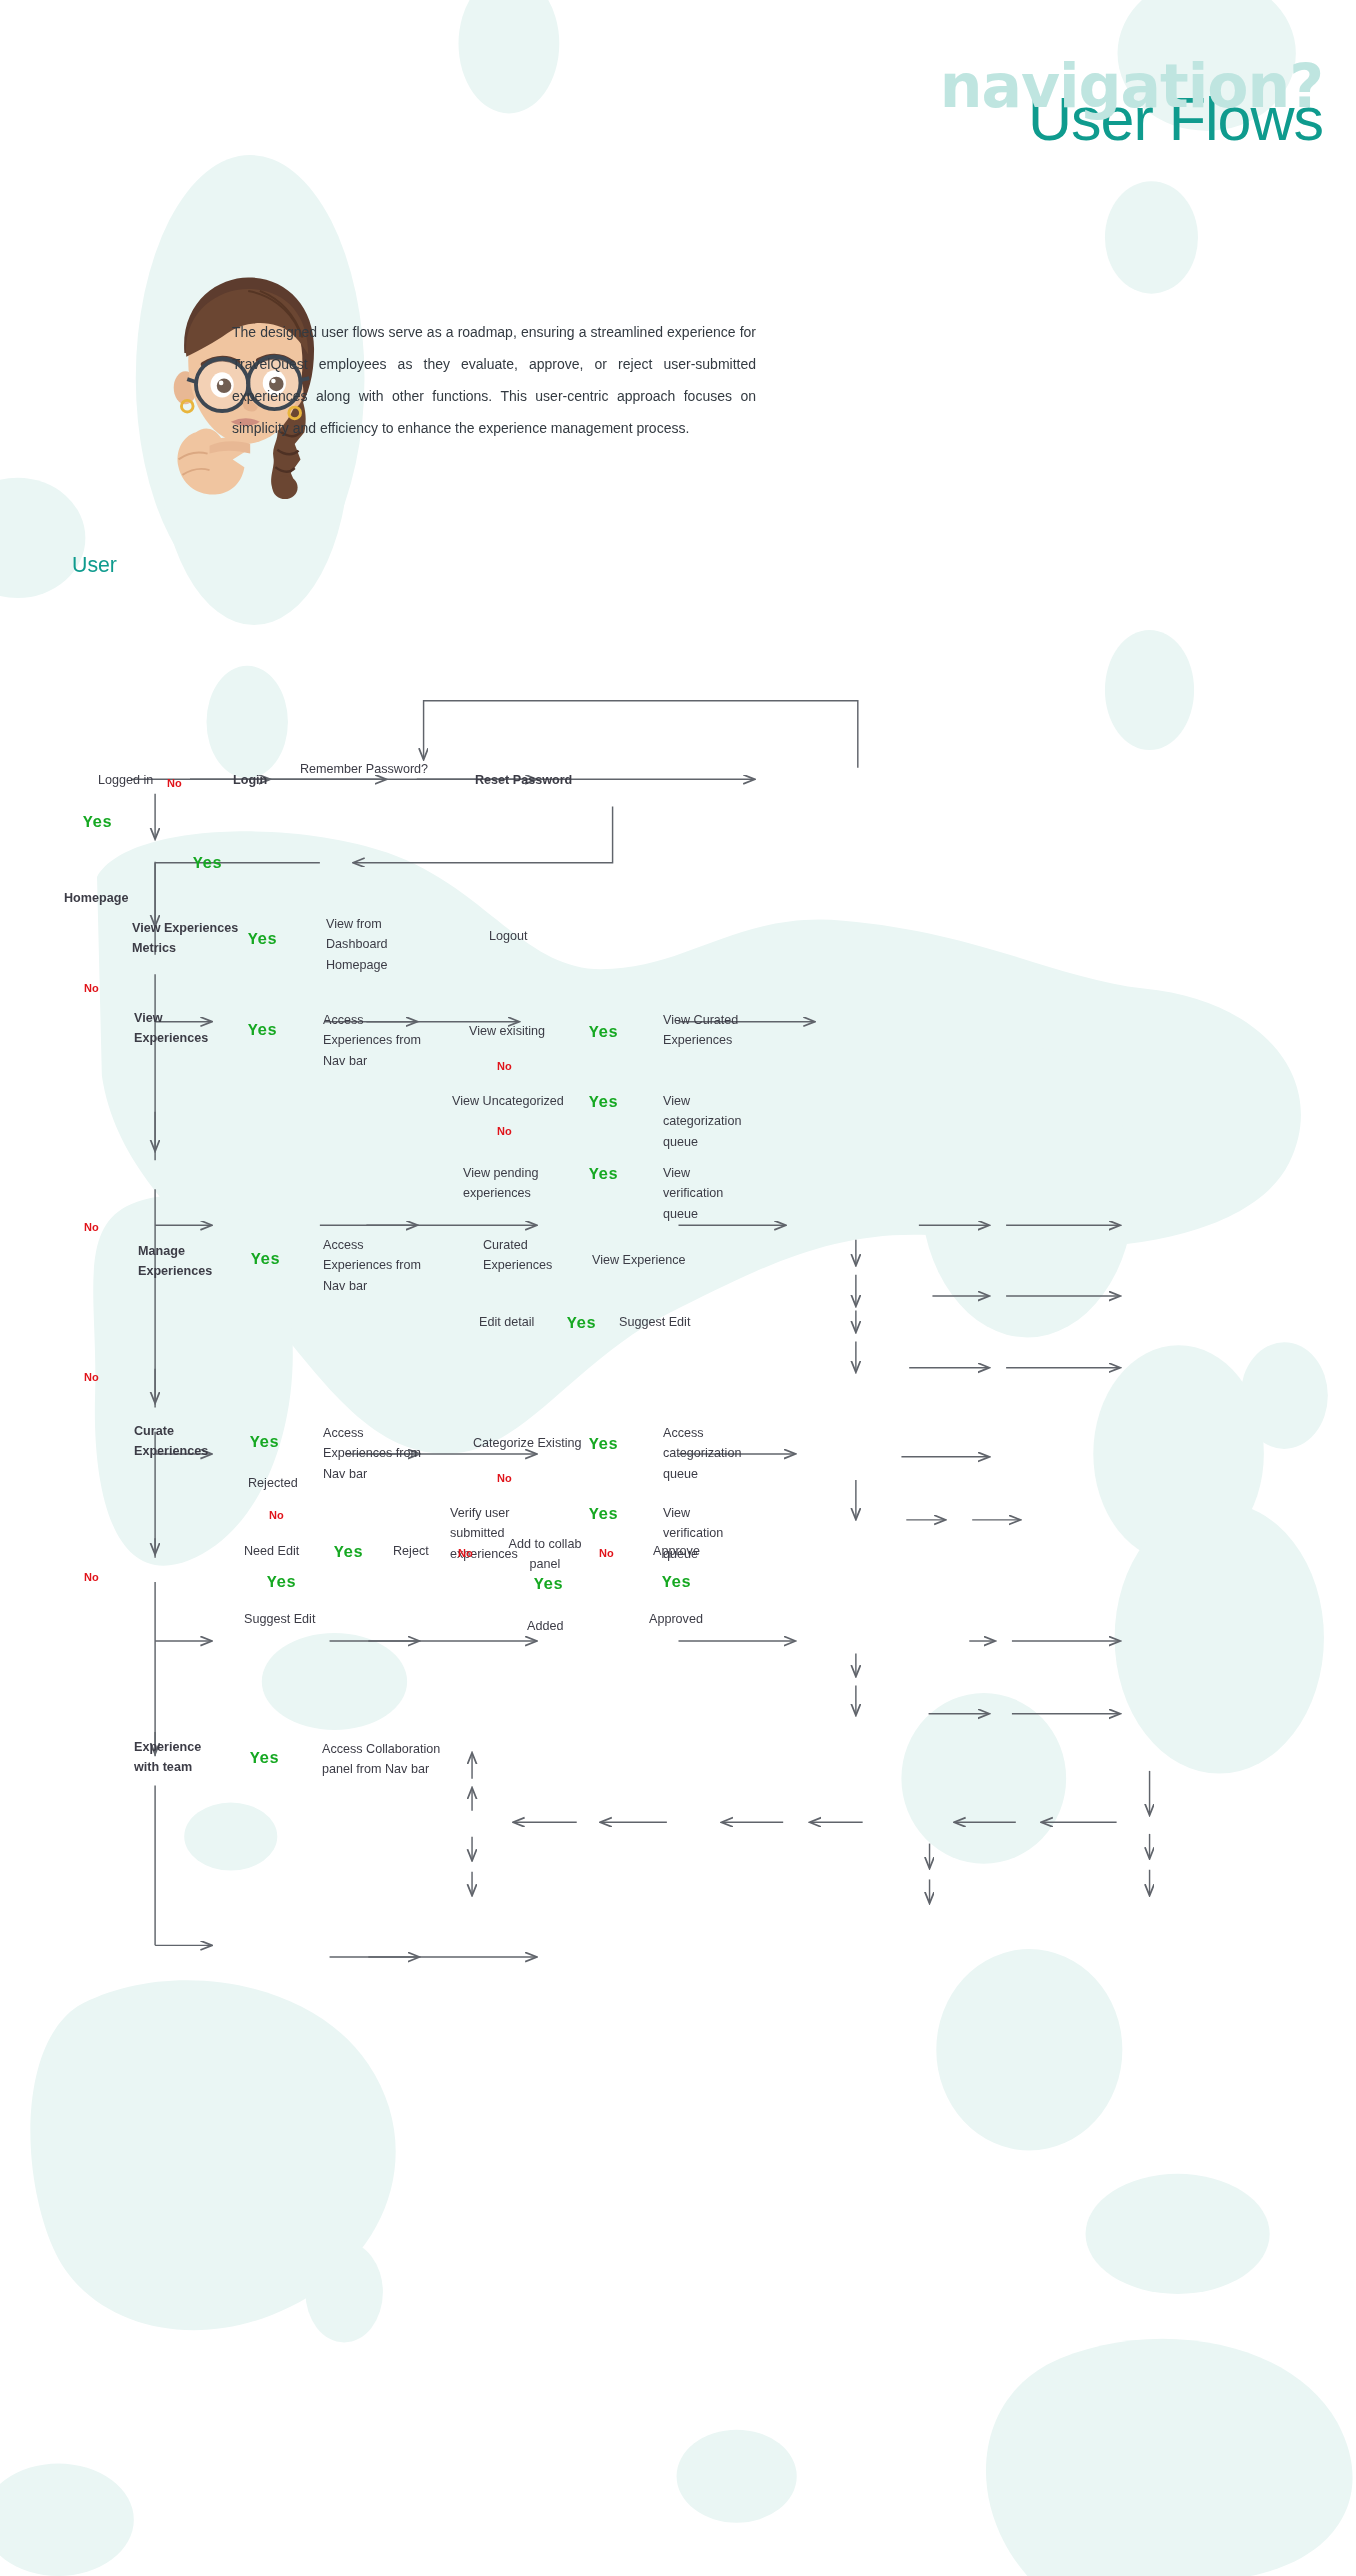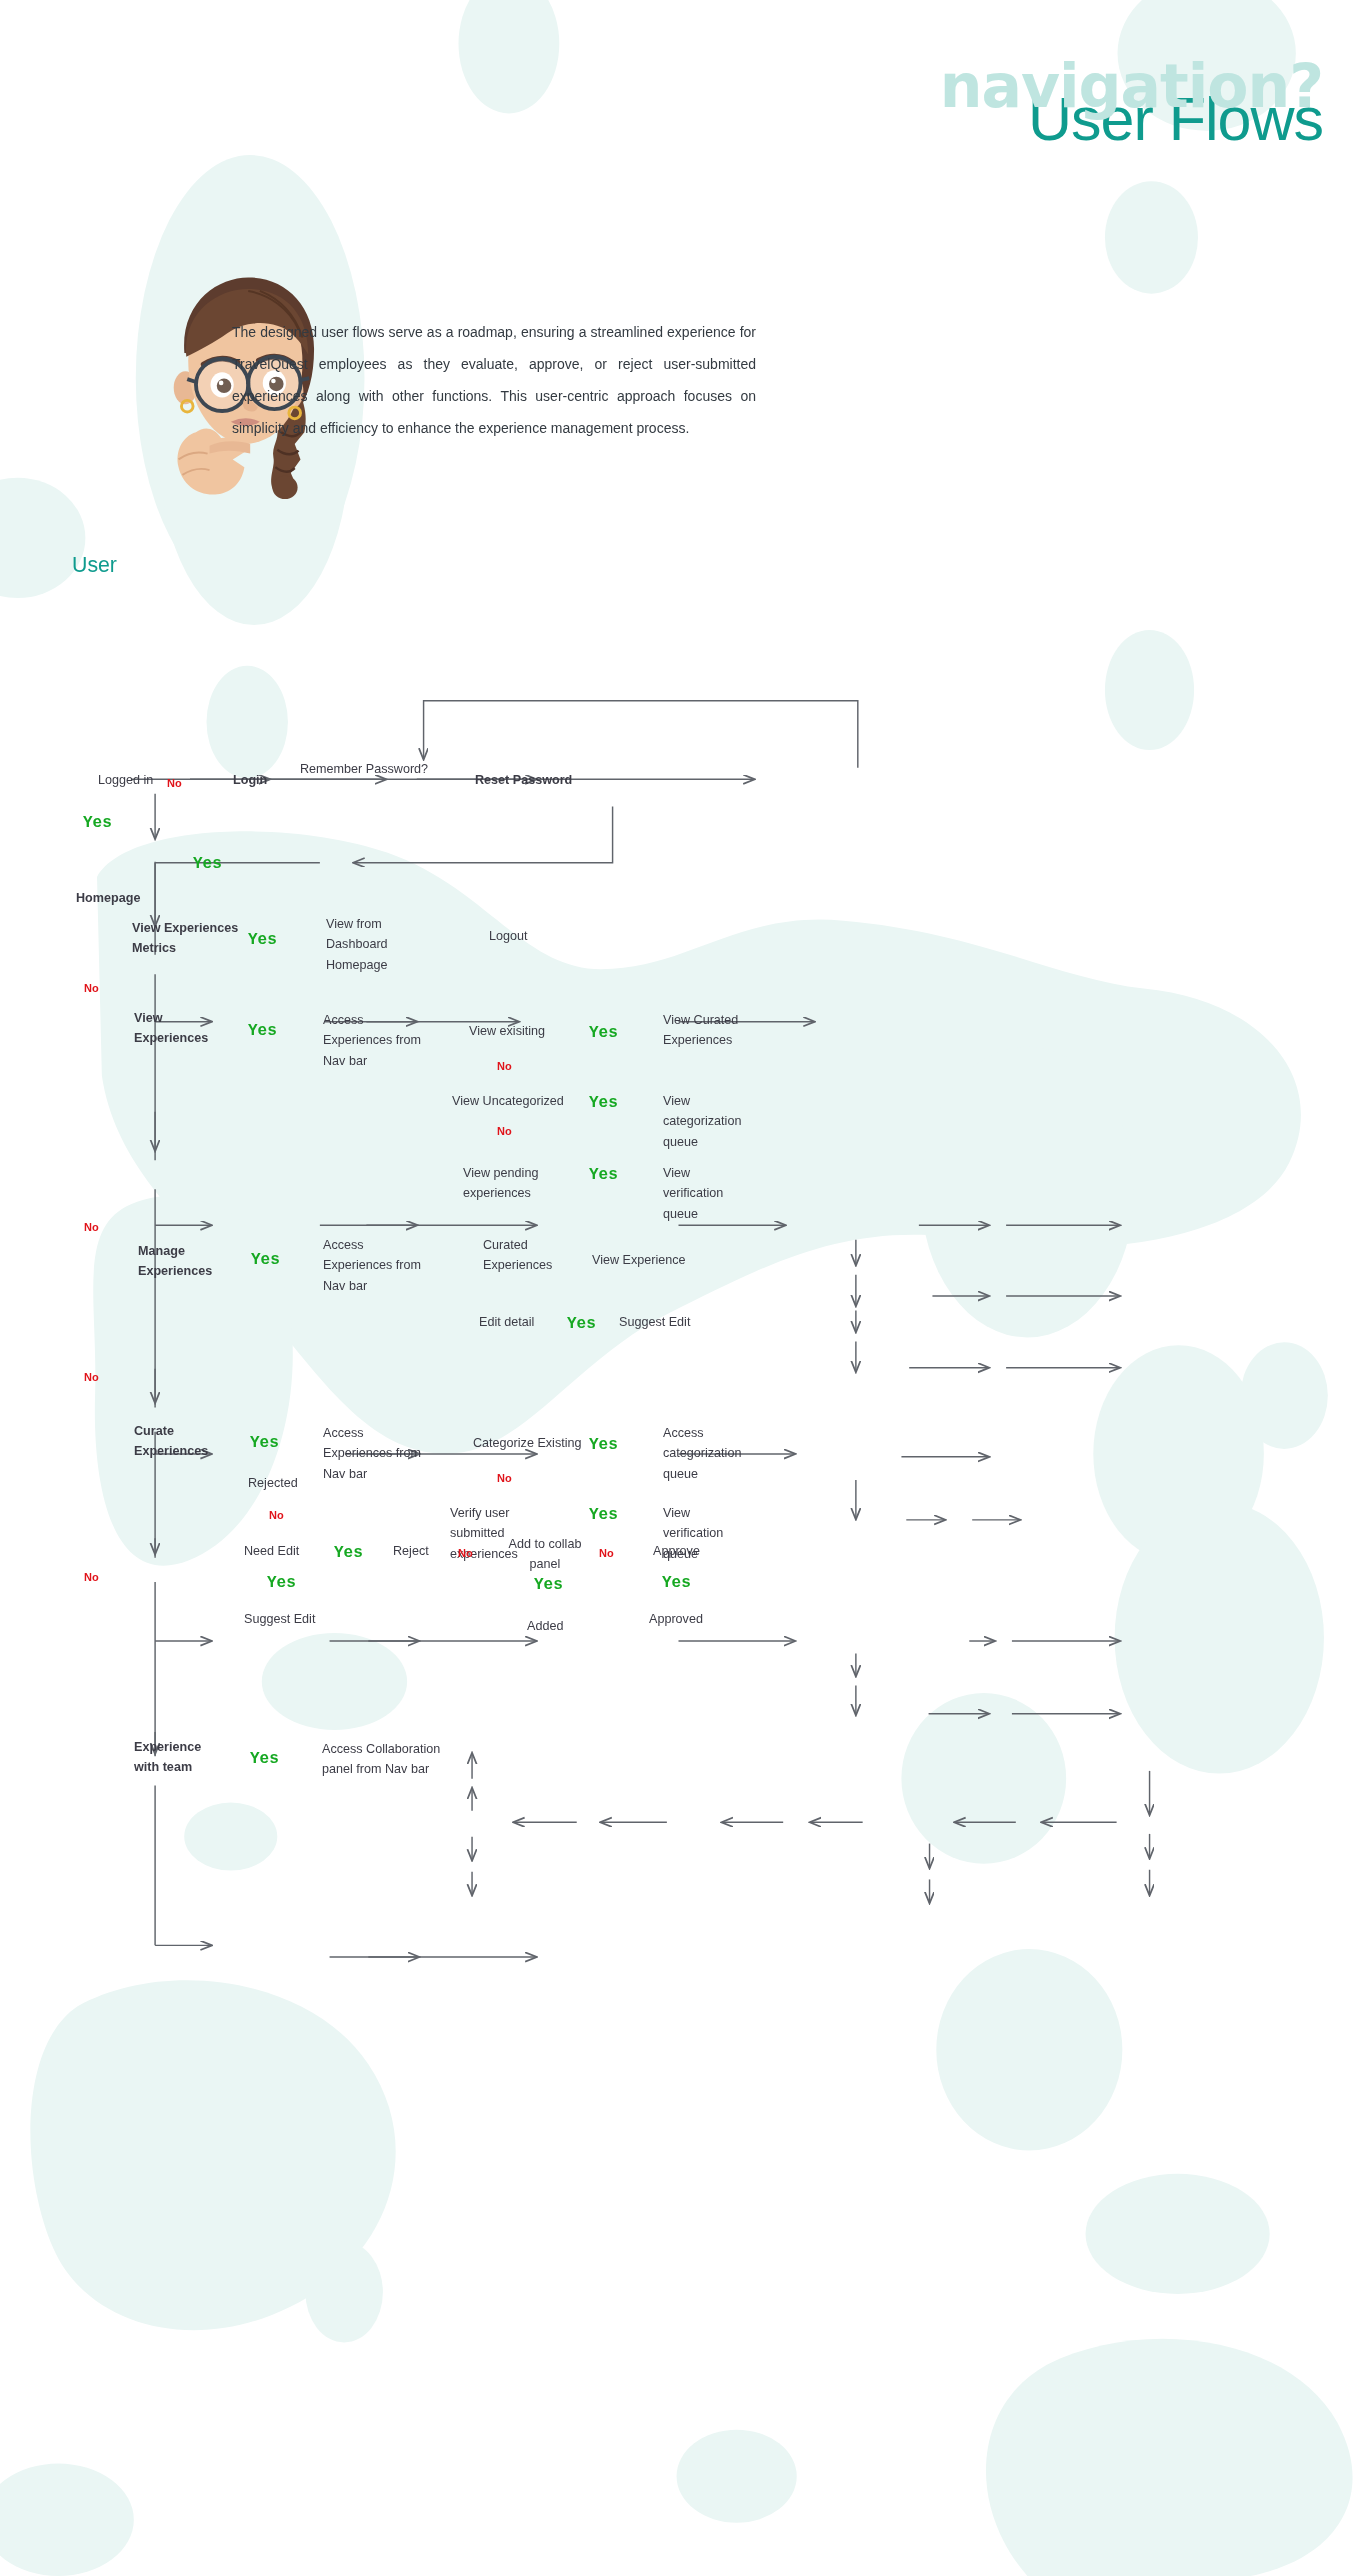--- a/index.html
+++ b/index.html
@@ -252,21 +252,21 @@
   <div class="lbl teal" style="left:72px;top:-14.5px;">User</div>
 
   <div class="lbl" style="left:66px;top:201px;margin-left:32px;">Logged in</div>
   <div class="lbl no" style="left:167px;top:204px;">No</div>
   <div class="lbl bold" style="left:233px;top:201px;">Login</div>
   <div class="lbl ctr" style="left:358px;top:190px;width:116px;">Remember Password?</div>
   <div class="lbl bold" style="left:475px;top:201px;">Reset Password</div>
   <div class="lbl yes" style="left:83px;top:244px;">Yes</div>
   <div class="lbl yes" style="left:193px;top:285px;">Yes</div>
 
-  <div class="lbl bold" style="left:64px;top:319px;margin-left:12px;">Homepage</div>
+  <div class="lbl bold" style="left:64px;top:319px;">Homepage</div>
 
   <div class="lbl bold" style="left:132px;top:349px;width:107px;white-space:normal;">View Experiences Metrics</div>
   <div class="lbl yes" style="left:248px;top:361px;">Yes</div>
   <div class="lbl" style="left:326px;top:345px;width:97px;white-space:normal;">View from Dashboard Homepage</div>
   <div class="lbl" style="left:489px;top:357px;">Logout</div>
   <div class="lbl no" style="left:84px;top:409px;">No</div>
 
   <div class="lbl bold" style="left:134px;top:439px;width:89px;white-space:normal;">View Experiences</div>
   <div class="lbl yes" style="left:248px;top:452px;">Yes</div>
   <div class="lbl" style="left:323px;top:441px;width:112px;white-space:normal;">Access Experiences from Nav bar</div>

